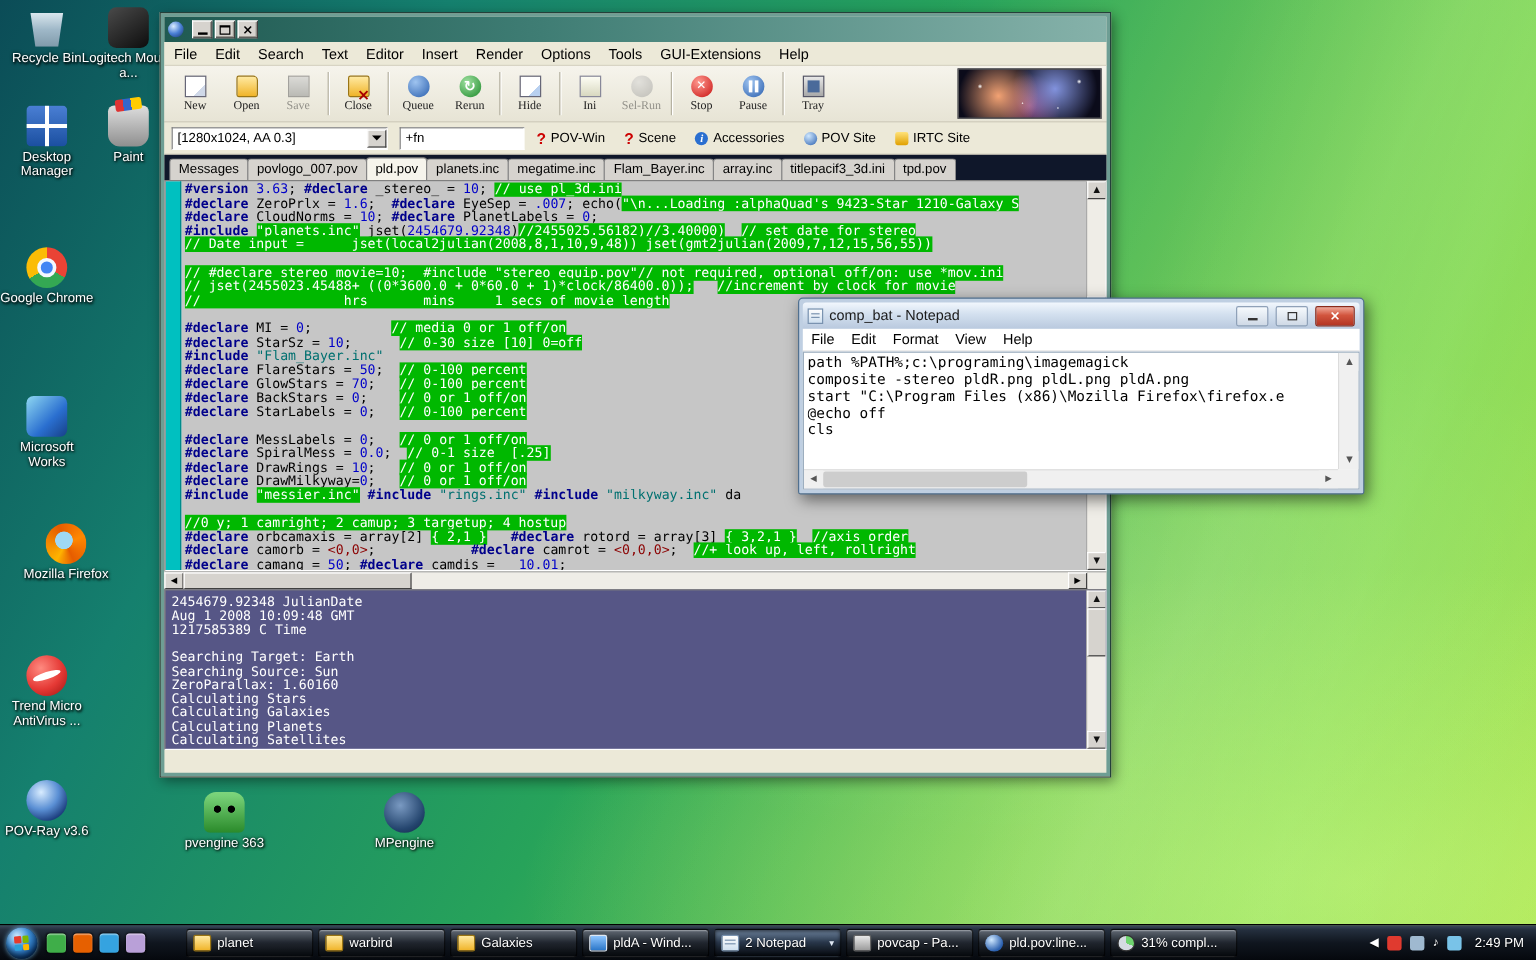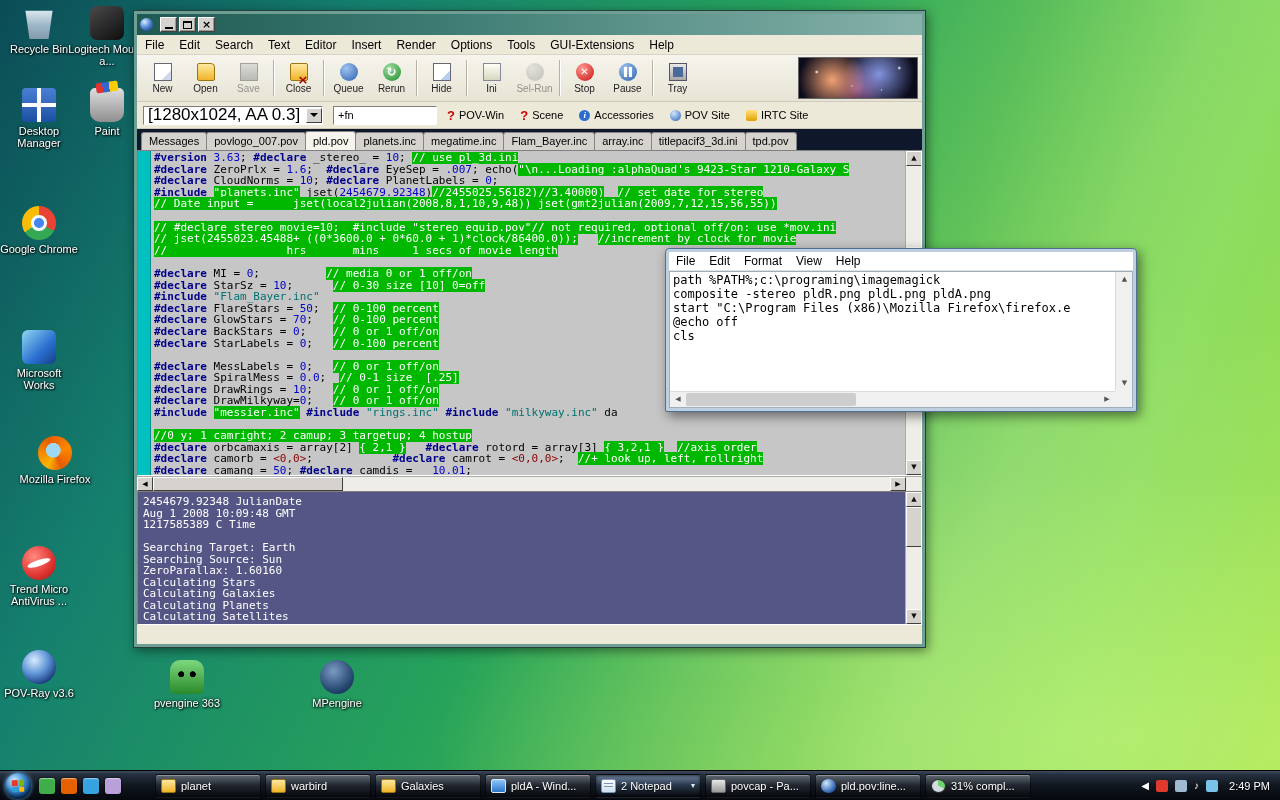--- a/index.html
+++ b/index.html
@@ -71,21 +71,21 @@
     border:1px solid;border-color:#fff #404040 #404040 #fff;box-shadow:inset -1px -1px 0 #9a9790;}
   .g-min{display:block;width:8px;height:2px;background:#000;margin:0 0 2px 0;}
   .g-max{display:block;width:9px;height:8px;border:1px solid #000;border-top-width:2px;margin:0 0 2px 0;}
   .g-x{display:block;font:bold 11px/13px "DejaVu Sans",sans-serif;color:#000;}
   .g-x::after{content:"×";}
   .pov-menubar{height:20px;flex:0 0 20px;background:#ece9d8;display:flex;align-items:center;gap:15px;
     padding:0 8px;font-size:12px;color:#000;border-bottom:1px solid #d8d4c4;}
   .mitem{cursor:default;}
   .pov-toolbar{height:47px;flex:0 0 47px;background:linear-gradient(#f6f4ec,#e7e4d5);display:flex;align-items:center;
     padding:1px 4px;position:relative;border-bottom:1px solid #cfcabb;}
-  .tbtn{width:43px;height:43px;display:flex;flex-direction:column;align-items:center;justify-content:center;border-radius:2px;}
+  .tbtn{width:43px;height:43px;display:flex;flex-direction:column;align-items:center;justify-content:center;border-radius:2px;font-family:Liberation Serif, serif;}
   .tbtn.dis{opacity:.45;filter:grayscale(.8);}
   .tbl{font-size:10px;color:#222;margin-top:2px;}
   .tbi{width:18px;height:18px;position:relative;}
   .tsep{width:1px;height:36px;background:#b6b2a2;margin:0 3px;box-shadow:1px 0 0 #fff;}
   .tb-new{background:linear-gradient(135deg,#fff 70%,#cfd8e8 70%);border:1px solid #667;}
   .tb-open{background:linear-gradient(#ffe9a0,#f0b429);border:1px solid #9a7514;border-radius:2px 4px 2px 2px;}
   .tb-save{background:linear-gradient(#b8c2d0,#76808f);border:1px solid #445;}
   .tb-close{background:linear-gradient(#ffe9a0,#f0b429);border:1px solid #9a7514;border-radius:2px;}
   .tb-close::after{content:"×";position:absolute;right:-2px;bottom:-6px;color:#a00;font:bold 13px/13px "DejaVu Sans",sans-serif;}
   .tb-queue{background:radial-gradient(circle at 35% 30%,#9fc4f0,#2a5fae);border-radius:50%;}
@@ -106,21 +106,21 @@
       radial-gradient(1px 1px at 45% 70%,#fff,transparent),
       radial-gradient(2px 2px at 85% 25%,#fff,transparent),
       radial-gradient(1px 1px at 70% 80%,#fff,transparent),
       radial-gradient(circle at 28% 55%,rgba(255,170,120,.95),transparent 38%),
       radial-gradient(circle at 68% 40%,rgba(150,170,255,.85),transparent 42%),
       radial-gradient(circle at 50% 75%,rgba(255,120,200,.55),transparent 40%),
       #0b0b1a;}
   .pov-row2{height:27px;flex:0 0 27px;background:#ece9d8;display:flex;align-items:center;gap:10px;padding:0 6px;
     border-bottom:1px solid #cfcabb;}
   .combo{width:180px;height:19px;background:#fff;border:1px solid;border-color:#808080 #fff #fff #808080;
-    display:flex;align-items:center;font-size:17px;padding-left:4px;}
+    display:flex;align-items:center;font-size:11px;padding-left:4px;}
   .combo-txt{flex:1;}
   .combo-arrow{width:16px;height:15px;background:#d6d3ce;border:1px solid;border-color:#fff #404040 #404040 #fff;
     display:flex;align-items:center;justify-content:center;}
   .combo-arrow::after{content:"";border:4px solid transparent;border-top-color:#000;margin-top:4px;}
   .fn-input{width:104px;height:19px;background:#fff;border:1px solid;border-color:#808080 #fff #fff #808080;
     font:11px "Liberation Sans","DejaVu Sans",sans-serif;padding:0 4px;}
   #pov-links{display:flex;align-items:center;gap:16px;font-size:11px;color:#000;}
   .lkbtn{display:flex;align-items:center;gap:4px;cursor:default;}
   .lki{display:inline-block;}
   .lk-question{color:#c00;font-weight:bold;font-size:13px;}
@@ -426,20 +426,33 @@
       <div id="messages"><div class="ml">2454679.92348 JulianDate</div><div class="ml">Aug 1 2008 10:09:48 GMT</div><div class="ml">1217585389 C Time</div><div class="ml">&nbsp;</div><div class="ml">Searching Target: Earth</div><div class="ml">Searching Source: Sun</div><div class="ml">ZeroParallax: 1.60160</div><div class="ml">Calculating Stars</div><div class="ml">Calculating Galaxies</div><div class="ml">Calculating Planets</div><div class="ml">Calculating Satellites</div></div>
       <div class="vscroll">
         <div class="sb-btn">▲</div>
         <div class="sb-thumb msg-vthumb"></div>
         <div class="sb-btn dn">▼</div>
       </div>
     </div>
   </div>
 
   <div class="np-win">
+    <div class="np-title">
+      <span class="np-ticon"></span>
+      <span class="np-ttext">comp_bat - Notepad</span>
+      <span class="vbtn">
+          <b class="vg-min"></b>
+        </span>
+      <span class="vbtn">
+          <b class="vg-max"></b>
+        </span>
+      <span class="vbtn cls">
+          <b class="vg-x"></b>
+        </span>
+    </div>
     <div class="np-menubar" id="np-menubar">
         <span class="mitem">File</span>
         <span class="mitem">Edit</span>
         <span class="mitem">Format</span>
         <span class="mitem">View</span>
         <span class="mitem">Help</span>
       </div>
     <div class="np-body">
       <div id="np-lines"><div class="npl">path %PATH%;c:\programing\imagemagick</div><div class="npl">composite -stereo pldR.png pldL.png pldA.png</div><div class="npl">start "C:\Program Files (x86)\Mozilla Firefox\firefox.e</div><div class="npl">@echo off</div><div class="npl">cls</div></div>
       <div class="np-vs">

